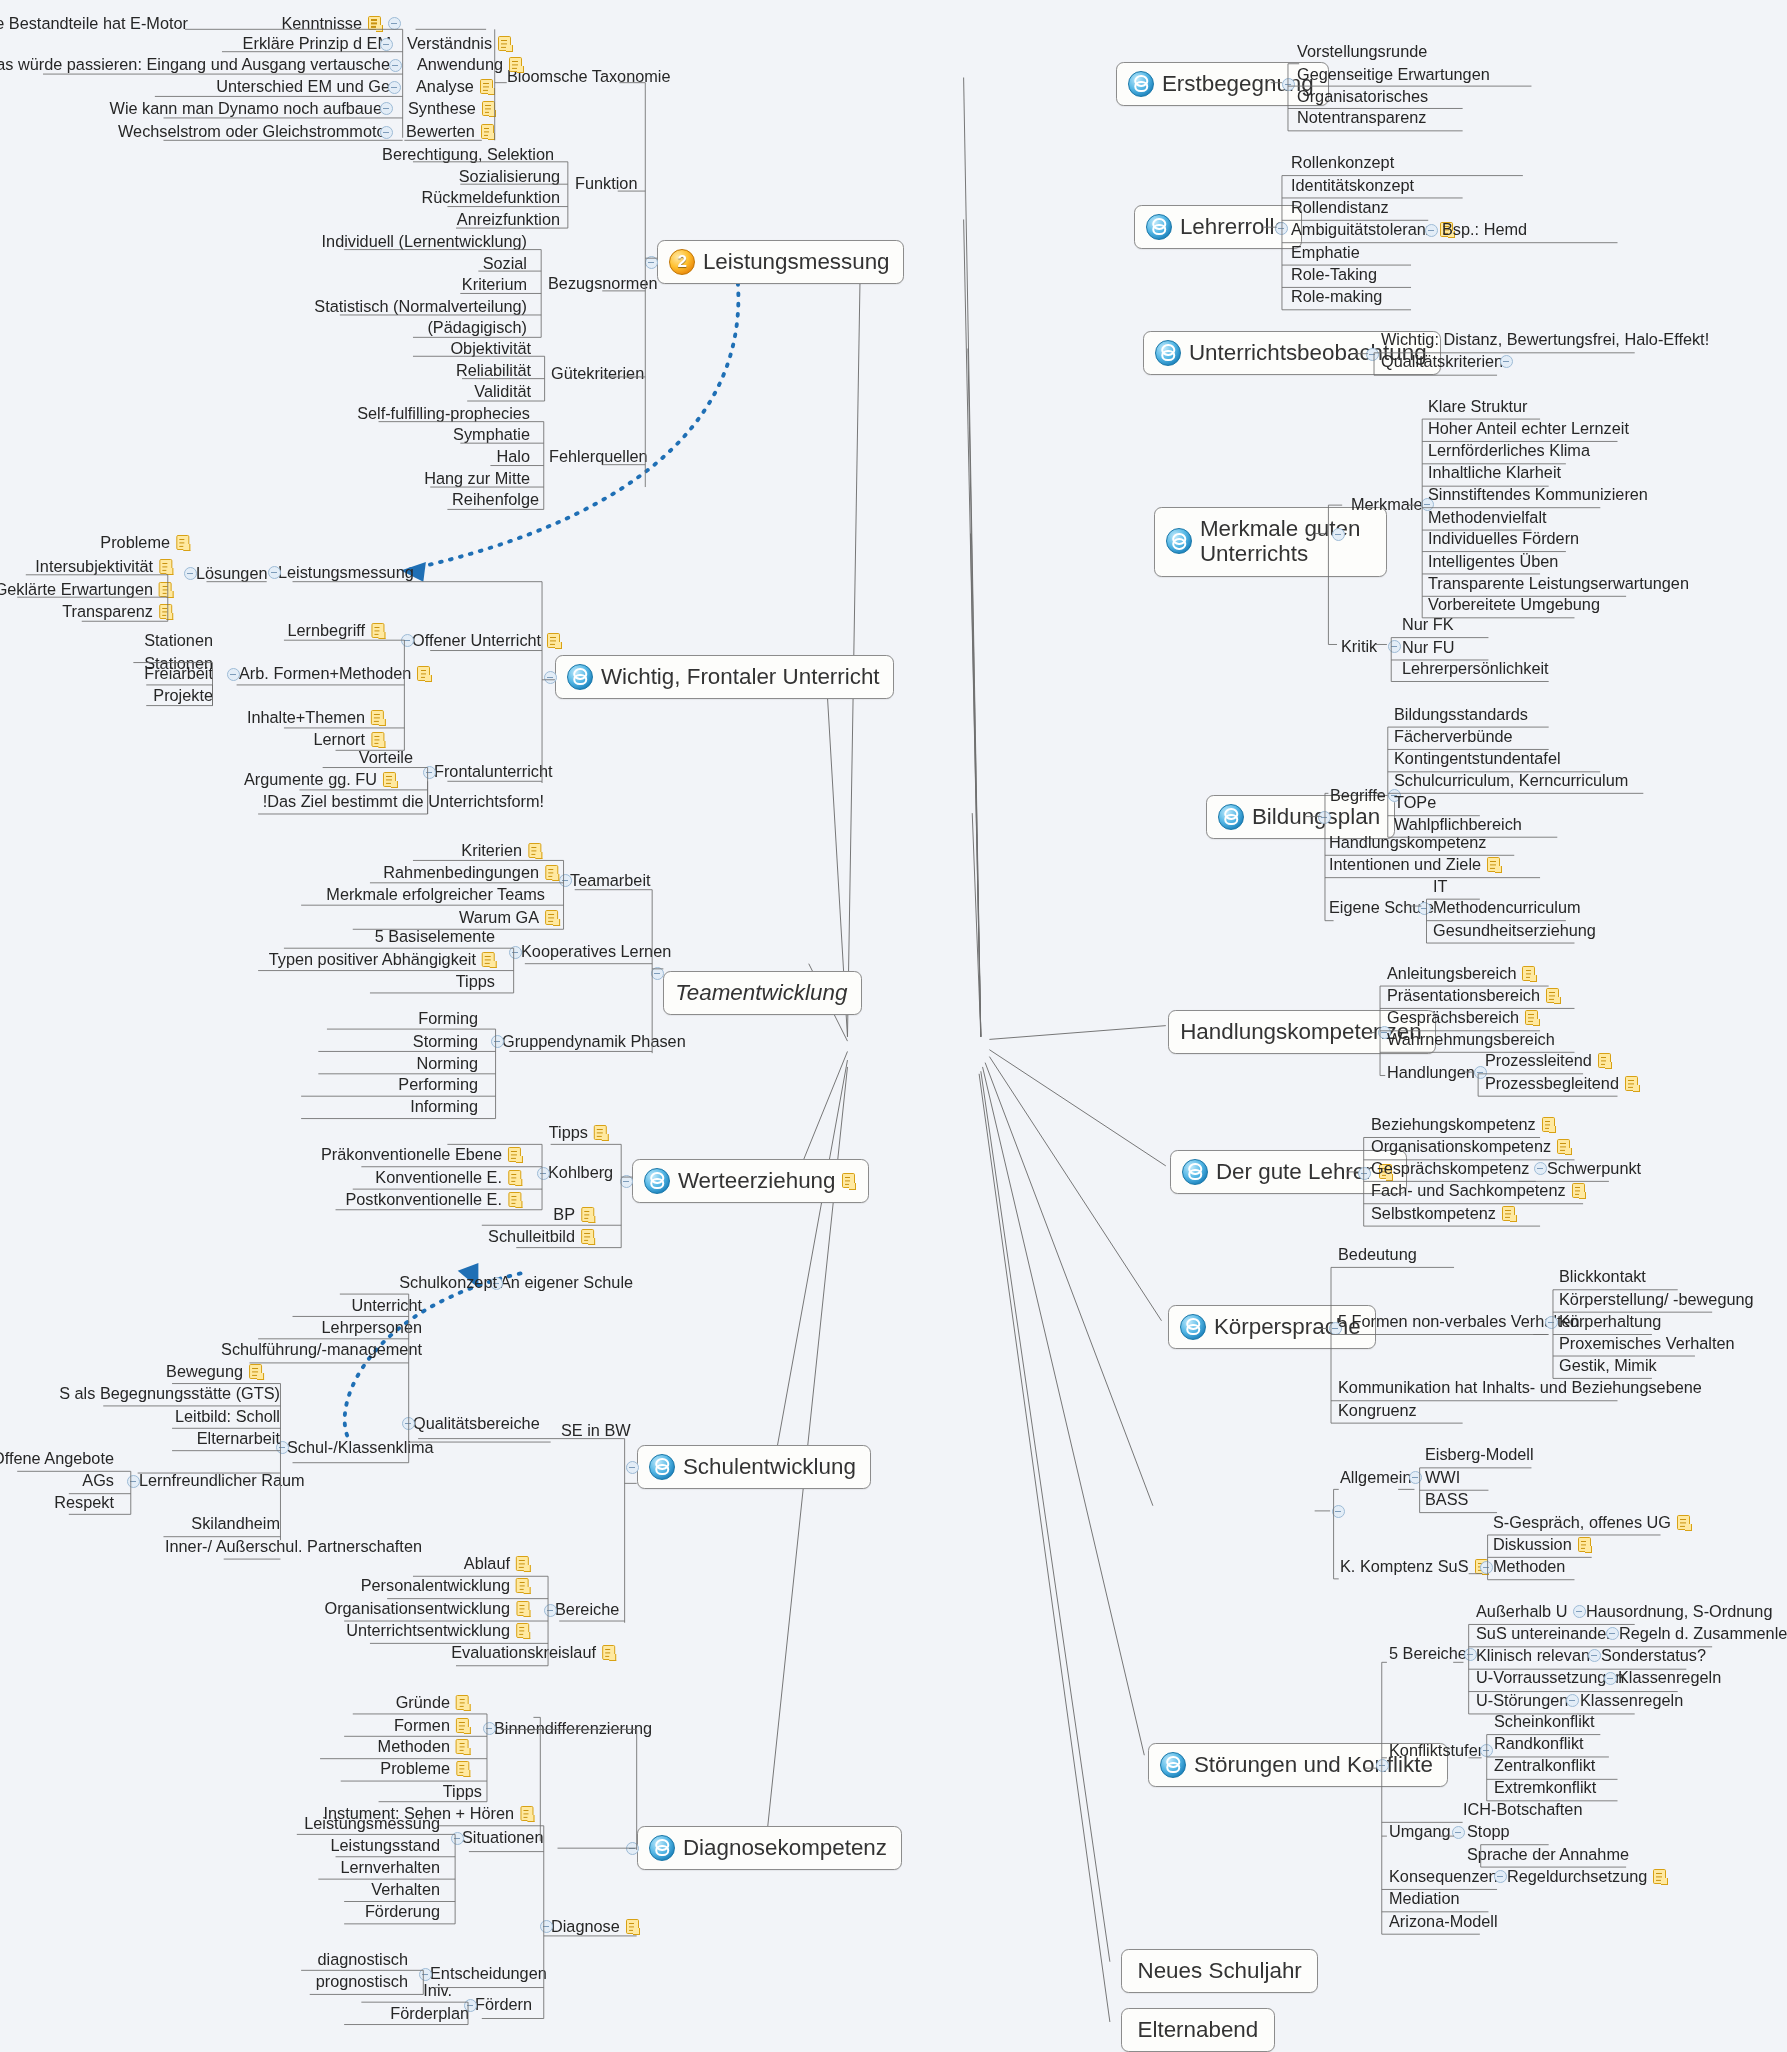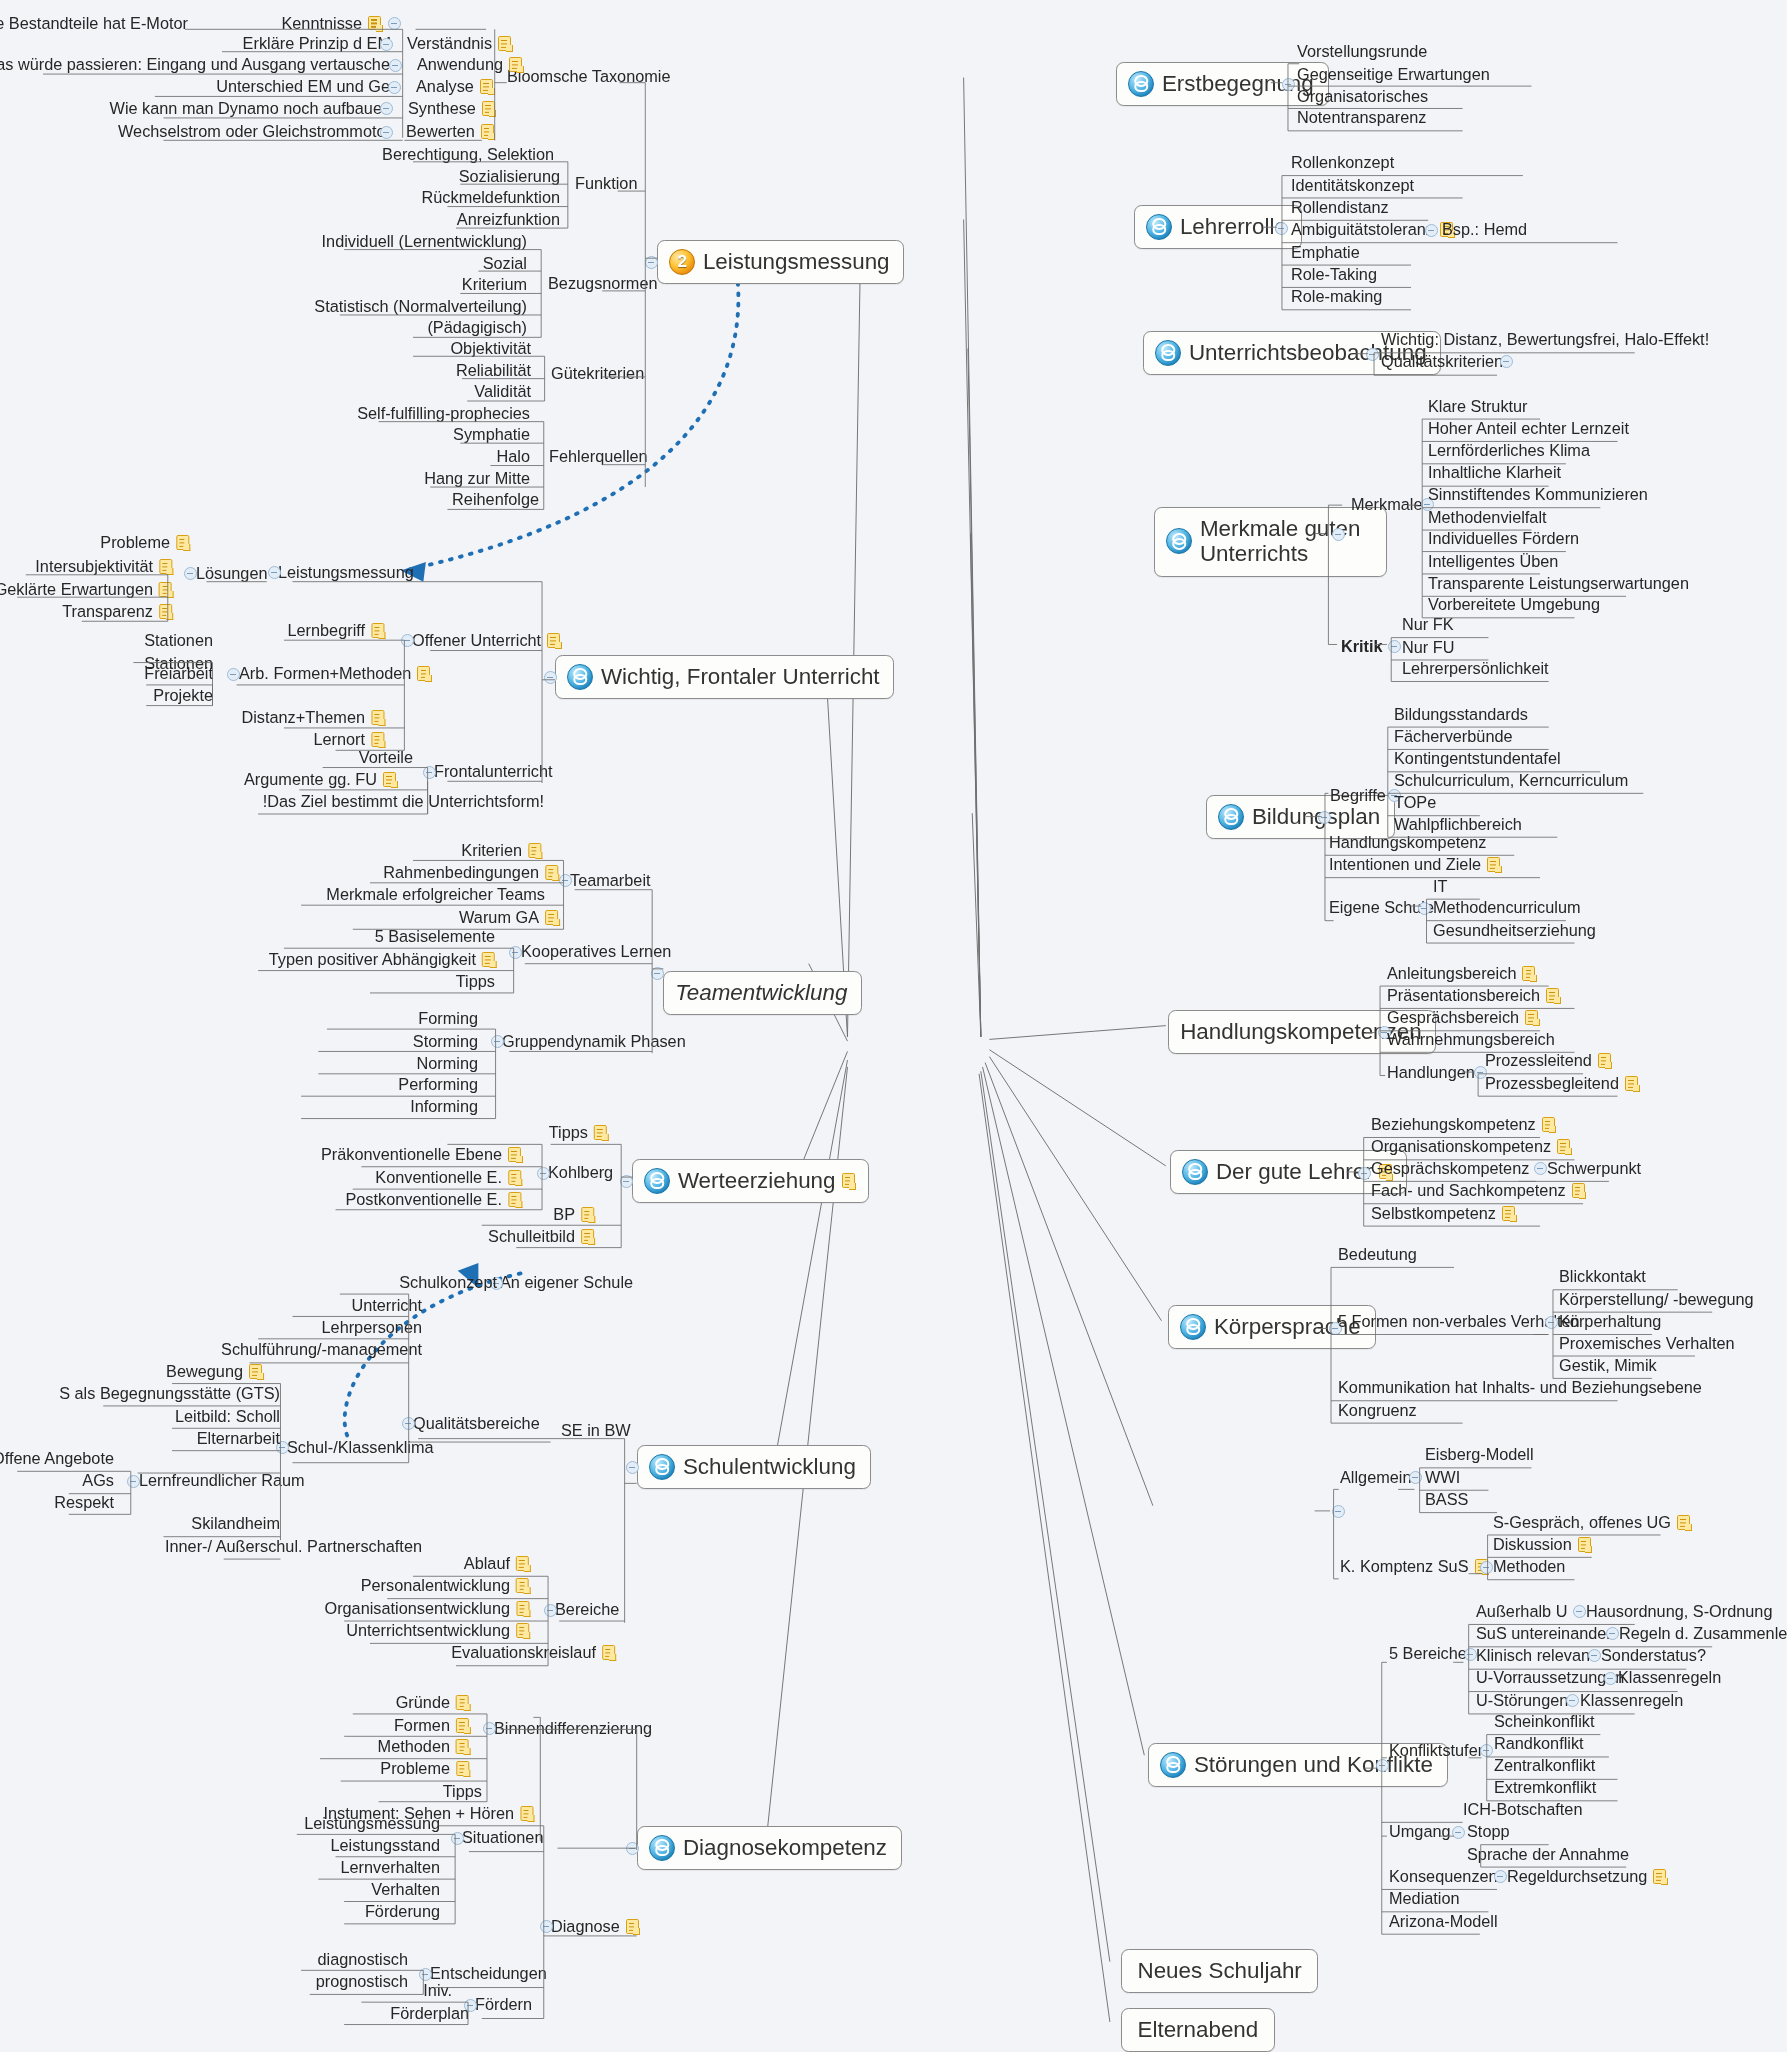--- a/index.html
+++ b/index.html
@@ -347,21 +347,21 @@
   <div class="node leaf" style="left:213px; top:631px; transform:translateX(-100%);">
     <span class="lbl">Stationen</span>
   </div>
   <div class="node leaf" style="left:213px; top:664px; transform:translateX(-100%);">
     <span class="lbl">Freiarbeit</span>
   </div>
   <div class="node leaf" style="left:213px; top:686px; transform:translateX(-100%);">
     <span class="lbl">Projekte</span>
   </div>
   <div class="node leaf" style="left:384px; top:708px; transform:translateX(-100%);">
-    <span class="lbl">Distanz+Themen</span>
+    <span class="lbl">Inhalte+Themen</span>
     <span class="ico note"></span>
   </div>
   <div class="node leaf" style="left:384px; top:730px; transform:translateX(-100%);">
     <span class="lbl">Lernort</span>
     <span class="ico note"></span>
   </div>
 
   <div class="node leaf" style="left:434px; top:762px;">
     <span class="lbl">Frontalunterricht</span>
   </div>
@@ -740,21 +740,21 @@
   </div>
   <div class="node leaf" style="left:1428px; top:552px;">
     <span class="lbl">Intelligentes Üben</span>
   </div>
   <div class="node leaf" style="left:1428px; top:574px;">
     <span class="lbl">Transparente Leistungserwartungen</span>
   </div>
   <div class="node leaf" style="left:1428px; top:595px;">
     <span class="lbl">Vorbereitete Umgebung</span>
   </div>
-  <div class="node leaf" style="left:1341px; top:637px;font-weight:bold;">
+  <div class="node leaf" style="left:1341px; top:637px;">
     <span class="lbl">Kritik</span>
   </div>
   <div class="coll" style="left:1381px; top:640px; position:absolute;"></div>
   <div class="node leaf" style="left:1402px; top:615px;">
     <span class="lbl">Nur FK</span>
   </div>
   <div class="node leaf" style="left:1402px; top:638px;">
     <span class="lbl">Nur FU</span>
   </div>
   <div class="node leaf" style="left:1402px; top:659px;">

